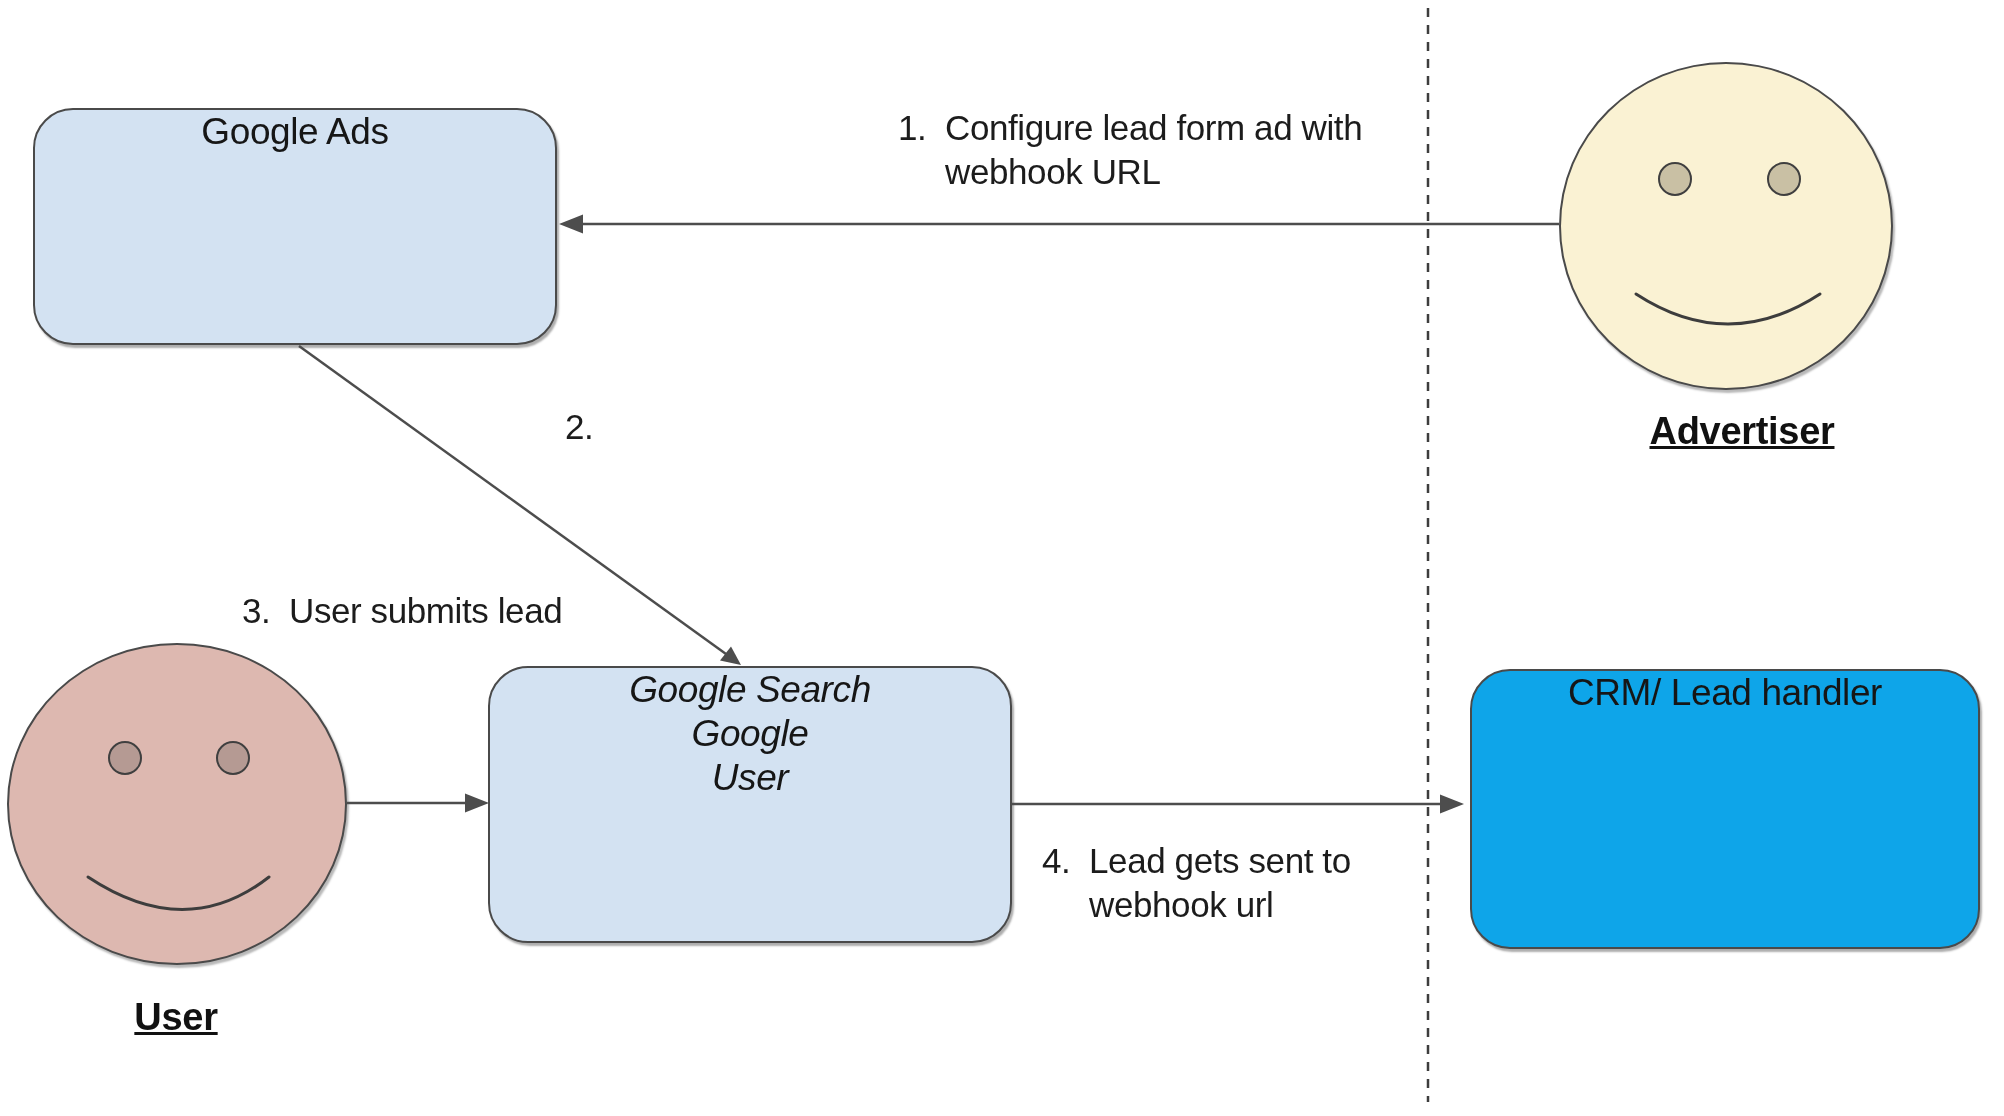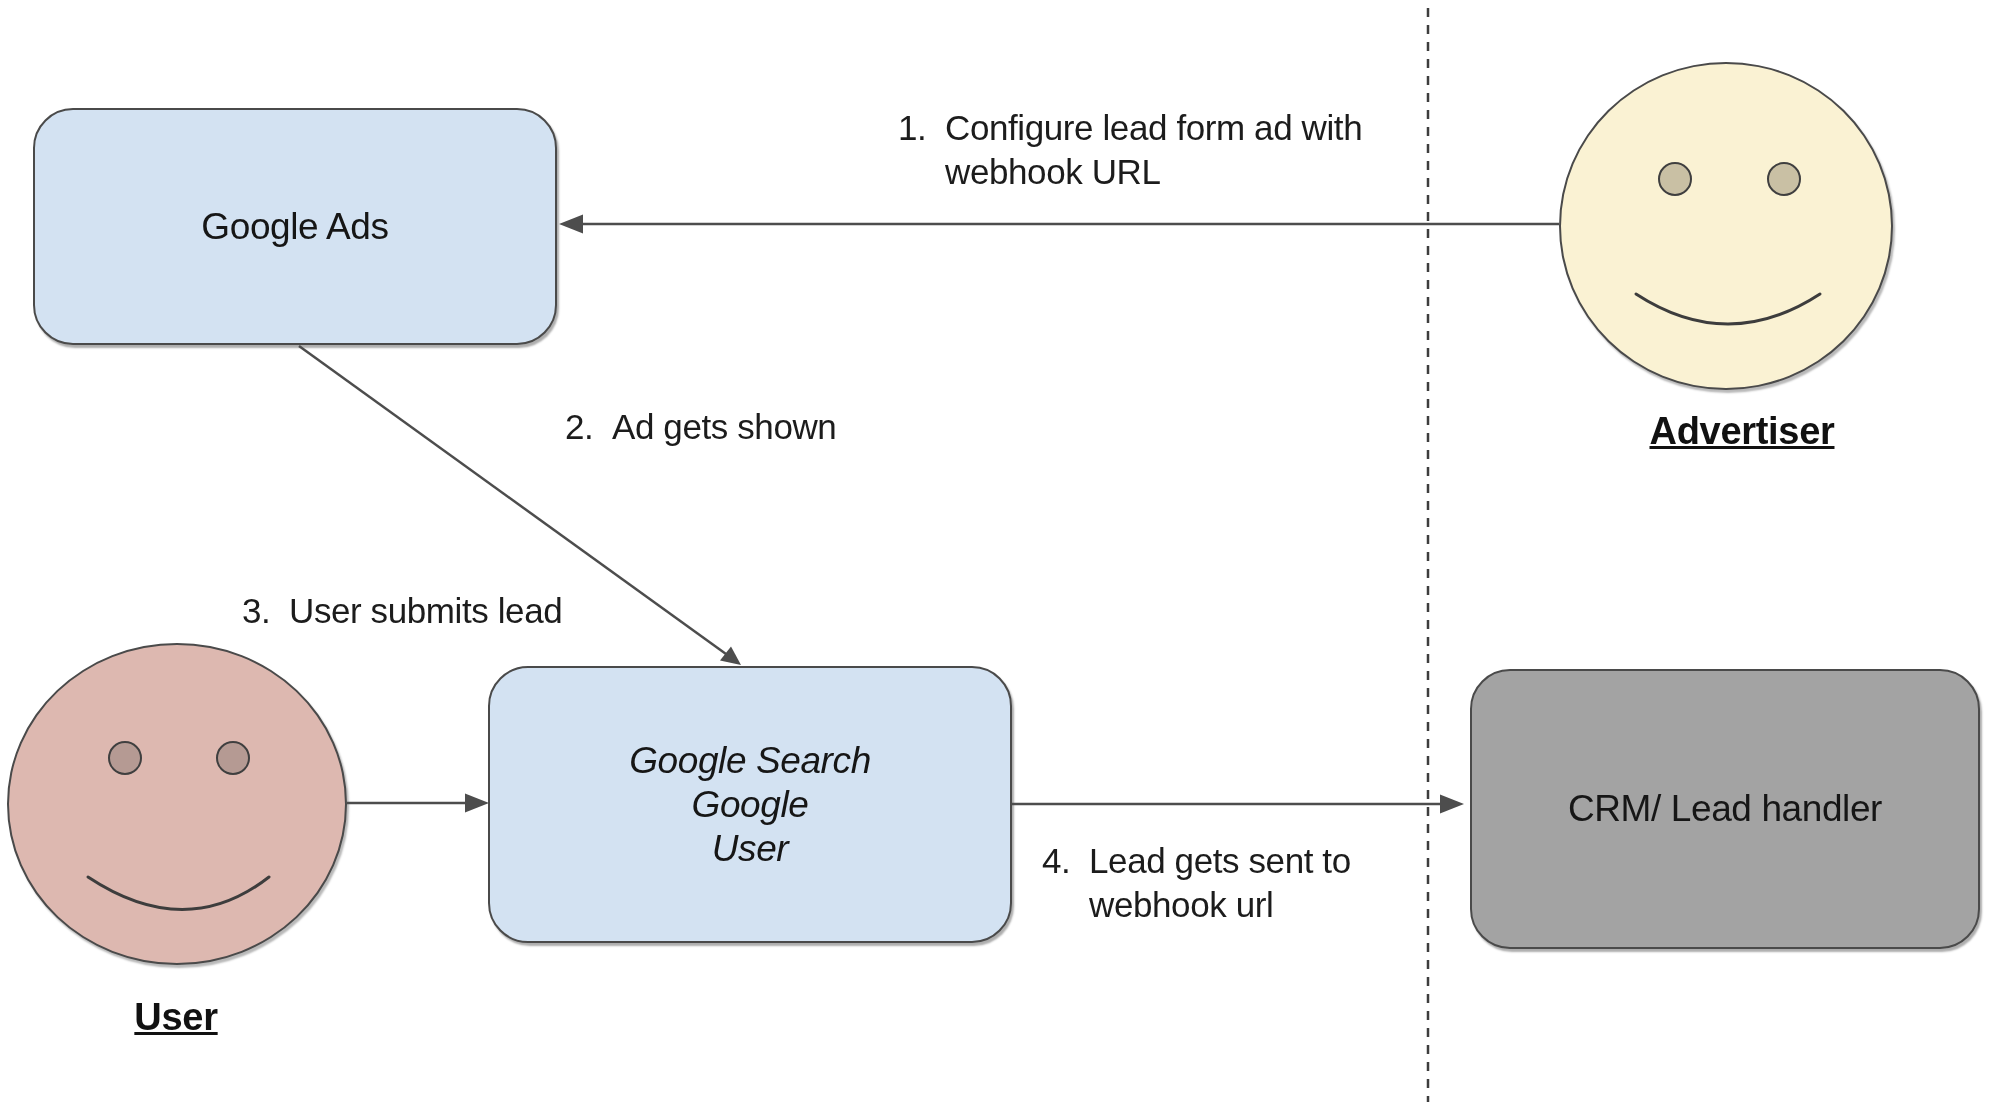--- a/index.html
+++ b/index.html
@@ -8,24 +8,24 @@
     font-family:"Liberation Sans", sans-serif;color:#1d1d1d;overflow:hidden;
   }
   .layer{position:absolute;left:0;top:0;}
   svg.wires{width:2004px;height:1116px;z-index:5;pointer-events:none;}
 
   
   .node{
     position:absolute;box-sizing:border-box;z-index:2;
     background:#d3e2f2;border:2.5px solid #4a4a4a;border-radius:40px;
     box-shadow:2px 3px 2px rgba(0,0,0,0.32);
-    display:flex;flex-direction:column;align-items:center;justify-content:center;
+    display:flex;flex-direction:column;align-items:center;
     font-size:37px;letter-spacing:-0.4px;line-height:44px;text-align:center;color:#161616;
   }
-  .node.yellow{background:#a3a3a3;}
+  .node.yellow{background:#0ea5e9;}
   #google-ads{left:33px;top:108px;width:524px;height:237px;}
   #google-search{left:488px;top:666px;width:524px;height:277px;font-style:italic;}
   #crm{left:1470px;top:669px;width:510px;height:280px;}
 
   
   .face{
     position:absolute;box-sizing:border-box;z-index:2;border-radius:50%;
     border:2.5px solid #4a4a4a;box-shadow:2px 3px 2px rgba(0,0,0,0.28);
   }
   .face .eye{
@@ -99,21 +99,20 @@
 <div class="step" id="step1">
   <span class="num">1.</span>
   <span class="txt">
     <span style="display:block">Configure lead form ad with</span>
     <span style="display:block">webhook URL</span>
   </span>
 </div>
 
 <div class="step" id="step2">
   <span class="num">2.</span>
-  <span class="txt">Ad gets shown</span>
 </div>
 
 <div class="step" id="step3">
   <span class="num">3.</span>
   <span class="txt">User submits lead</span>
 </div>
 
 <div class="step" id="step4">
   <span class="num">4.</span>
   <span class="txt">

